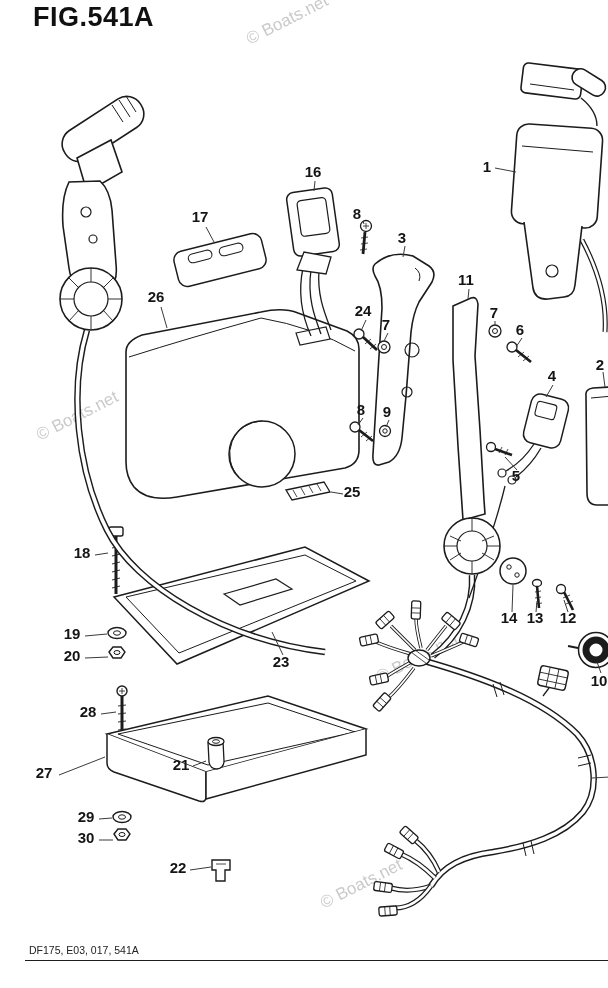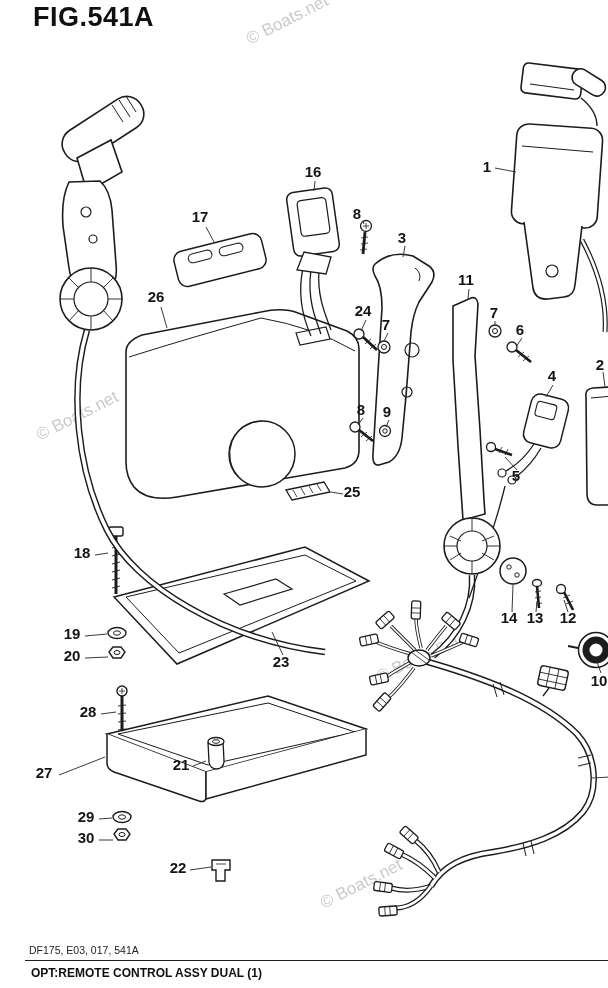--- a/index.html
+++ b/index.html
@@ -367,15 +367,14 @@
       <text x="131" y="302">26</text>
       <text x="19" y="778">27</text>
       <text x="63" y="717">28</text>
       <text x="61" y="822">29</text>
       <text x="61" y="843">30</text>
     </g>
   </svg>
 
   <div class="footer-code">DF175, E03, 017, 541A</div>
   <div class="footer-line"></div>
-  <div class="footer-caption">OPT:REMOTE CONTROL ASSY DUAL (1)</div>
 
 </div>
 
 </body></html>

